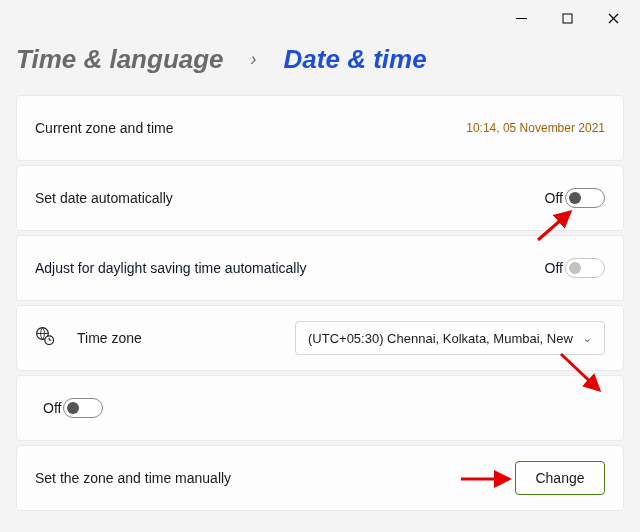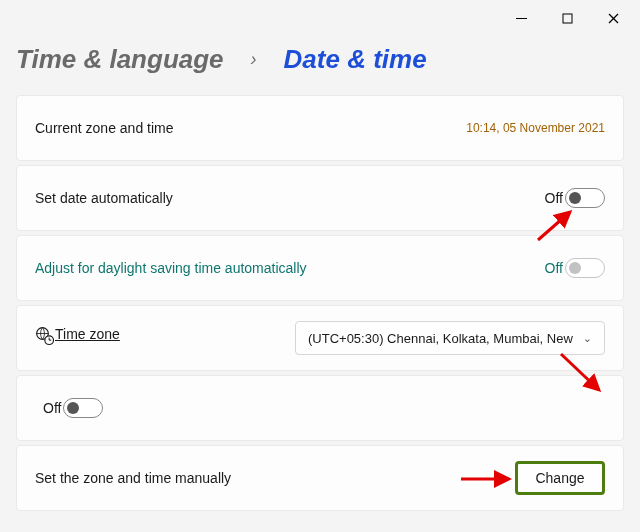--- a/index.html
+++ b/index.html
@@ -61,33 +61,34 @@
     border: 1px solid #e9e9e9;
     border-radius: 4px;
     display: flex;
     align-items: center;
     justify-content: space-between;
     padding: 0 18px;
     min-height: 66px;
   }
   .card.disabled .label,
   .card.disabled .toggle-state {
-    color: #0f766e;
+    color: #0f172a;
   }
   .label {
     font-size: 14px;
     color: #1a1a1a;
   }
   .value-text {
     font-size: 12px;
     color: #a16207;
   }
   .row-left {
     display: flex;
-    text-decoration: underline;
+    align-items: center;
+    gap: 22px;
   }
   .icon-globe-clock {
     width: 20px;
     height: 20px;
   }
   .right-cluster {
     display: flex;
     align-items: center;
     gap: 2px;
     margin-left: 8px;
@@ -140,21 +141,21 @@
     flex: 1;
   }
   .dropdown .chev {
     margin-left: 8px;
     color: #5a5a5a;
     font-size: 11px;
   }
   .btn {
     min-width: 90px;
     height: 34px;
-    border: 3px solid #4d7c0f;
+    border: 1px solid #4d7c0f;
     border-radius: 4px;
     background: #fefefe;
     display: flex;
     align-items: center;
     justify-content: center;
     font-size: 14px;
     color: #1a1a1a;
     padding: 0 16px;
   }
   

